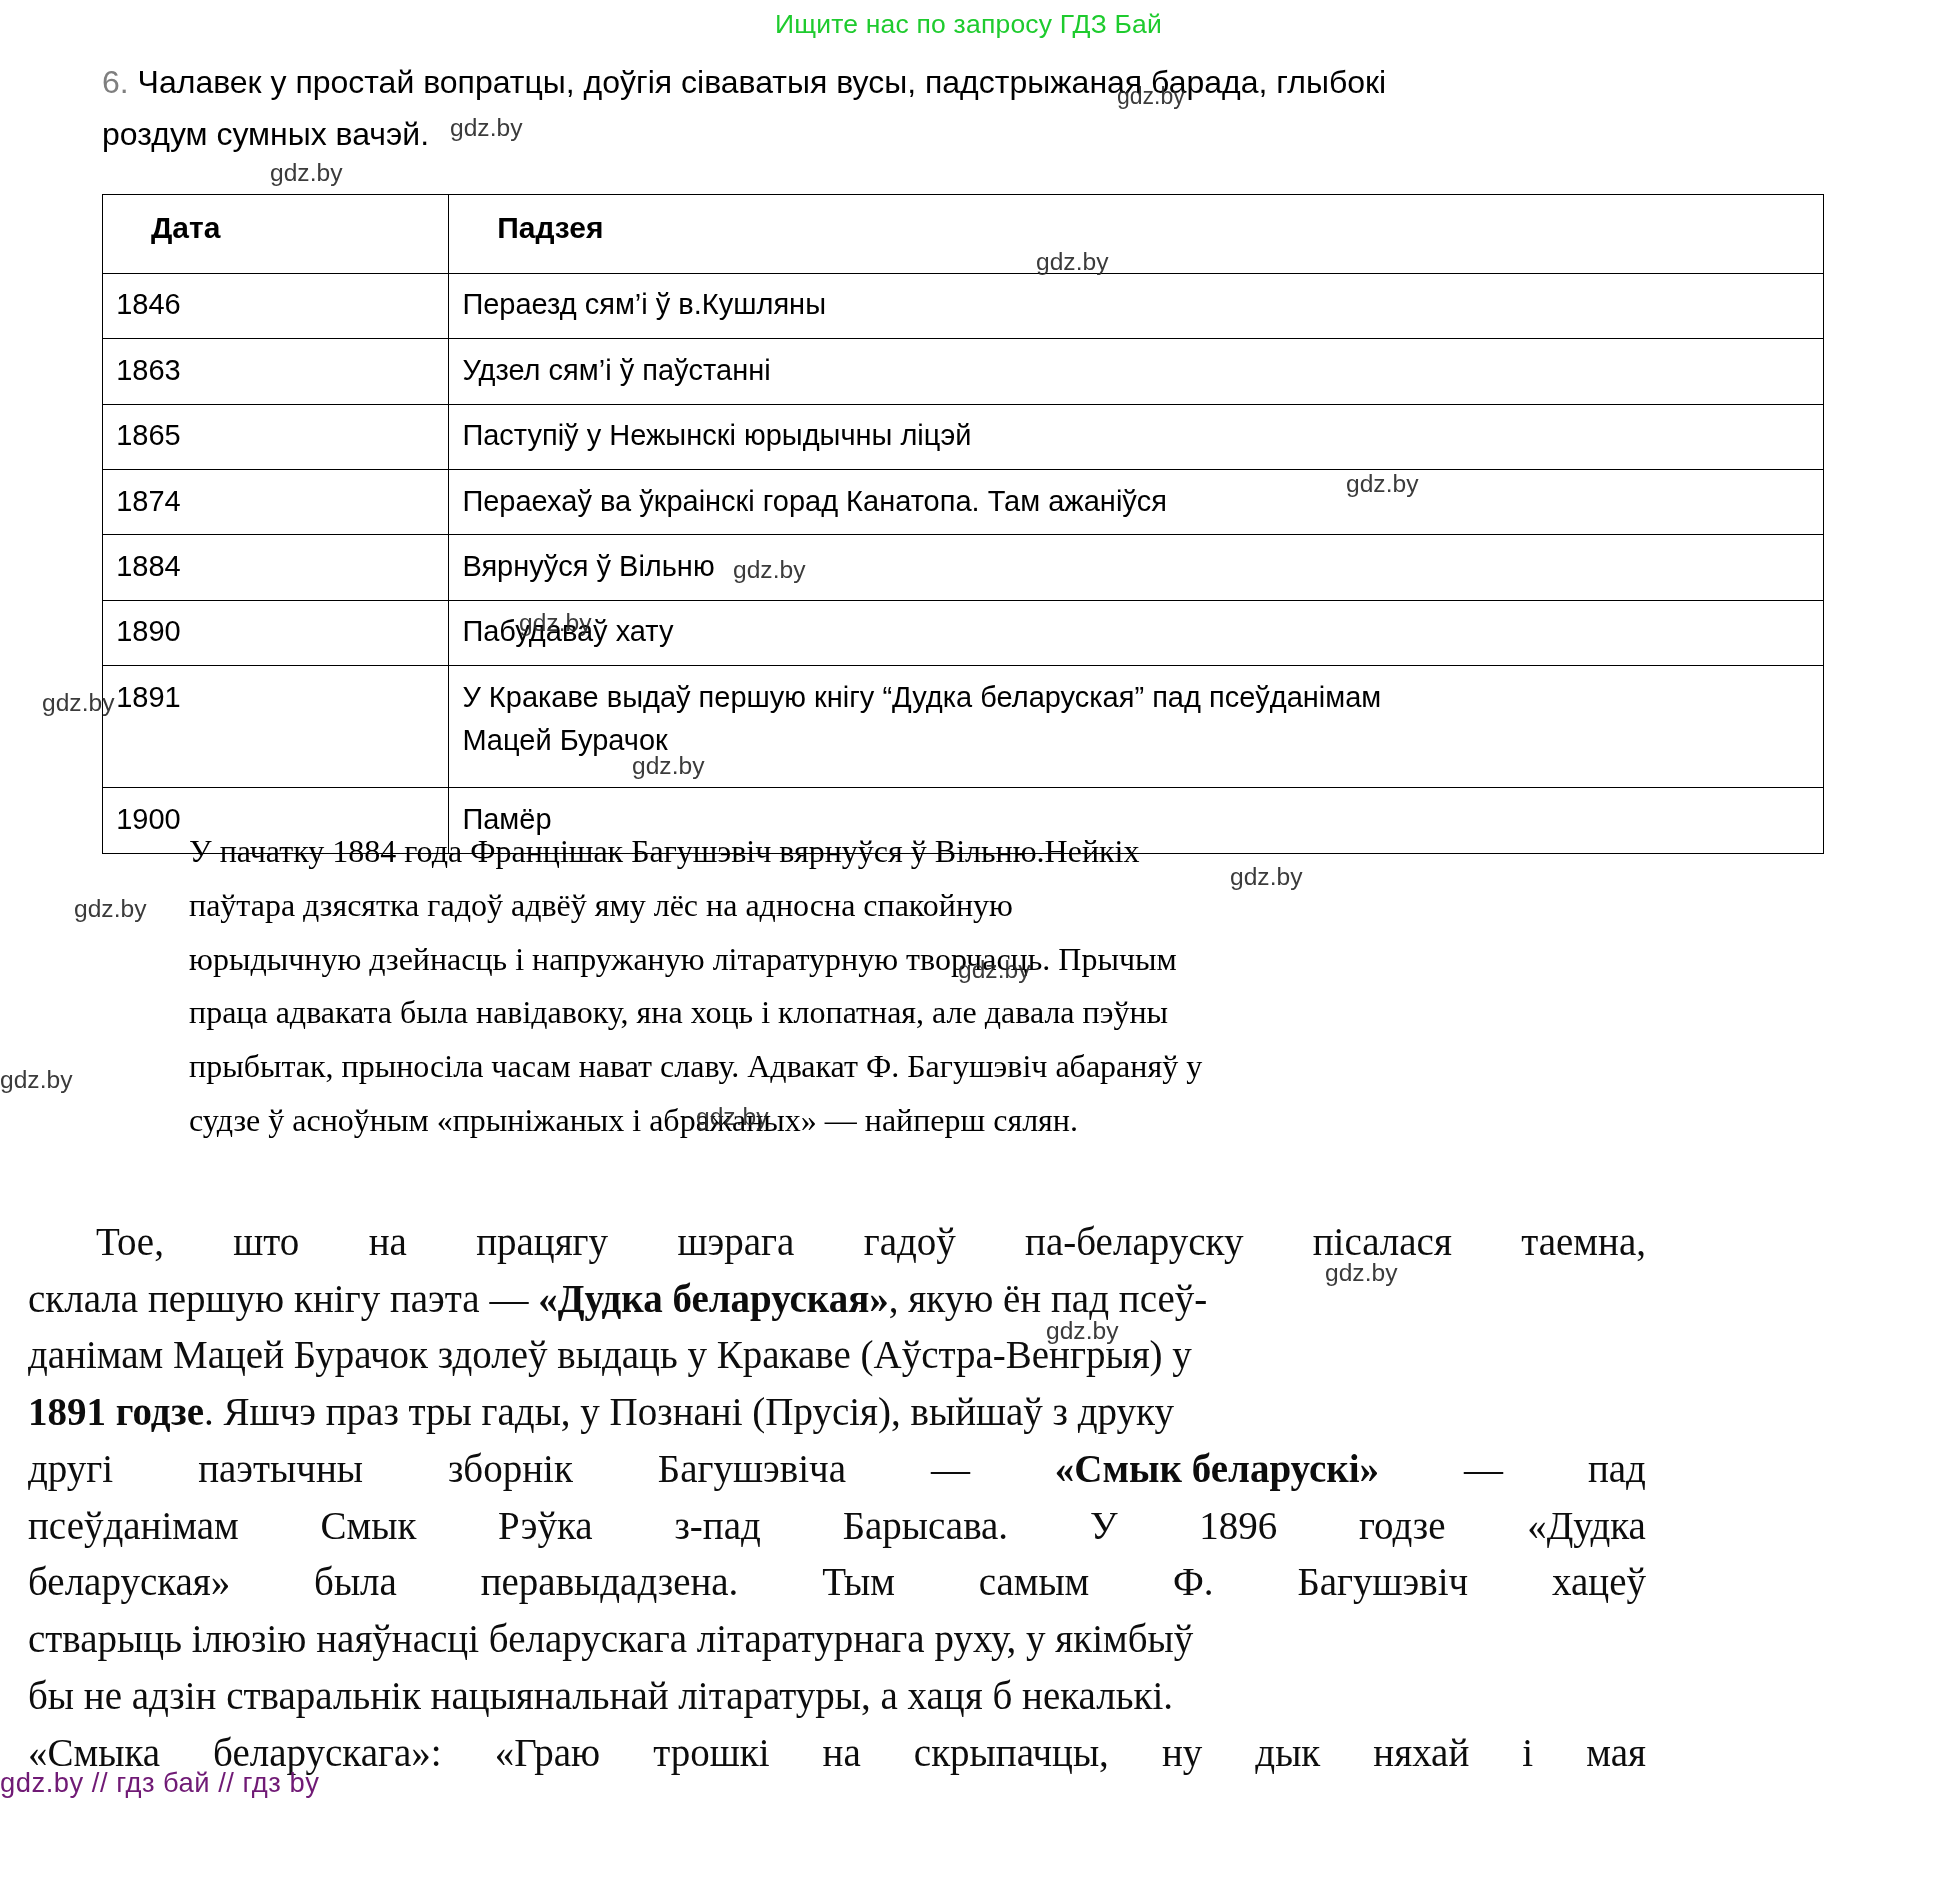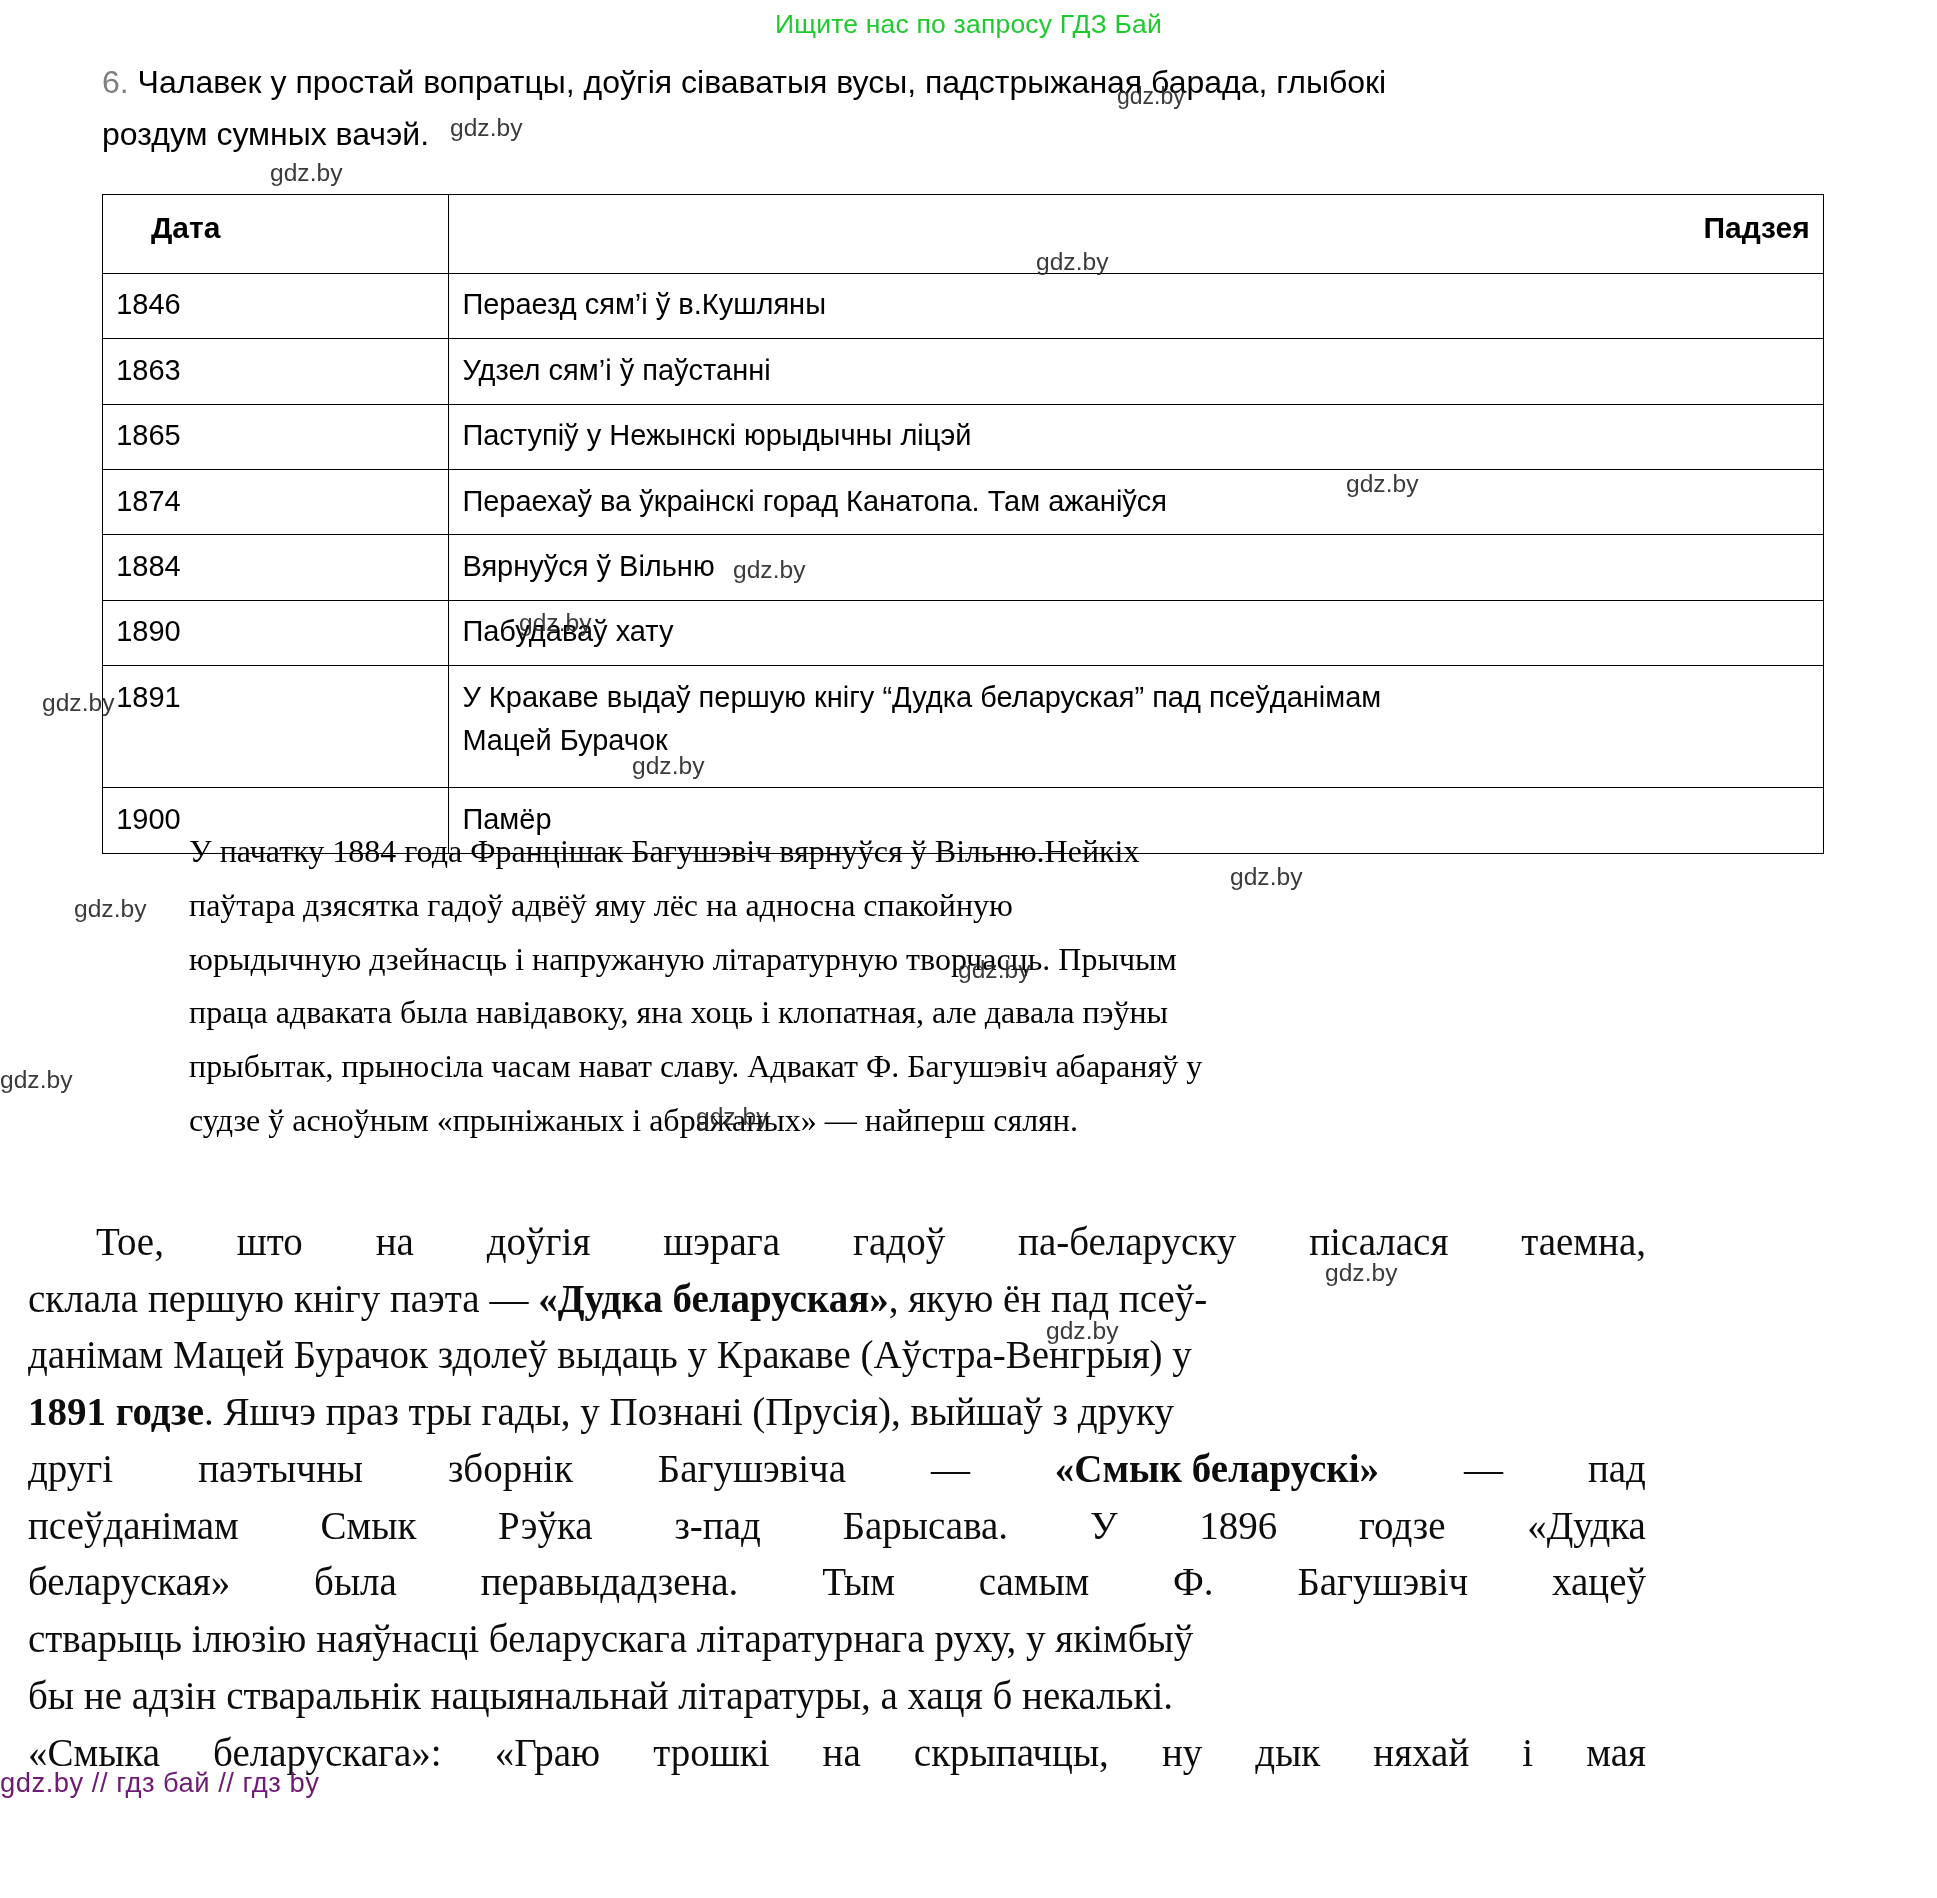--- a/index.html
+++ b/index.html
@@ -80,21 +80,21 @@
   table.events th {
     font-weight: 700;
     font-size: 30px;
     padding-left: 48px;
   }
   table.events th.col-date,
   table.events td.col-date {
     width: 284px;
   }
   table.events th.col-date { text-align: left; }
-  table.events th.col-event { text-align: right; }
+  table.events th.col-event { text-align: left; }
   tr.hdr td, tr.hdr th { height: 57px; }
   tr.tall td { height: 100px; }
 
   
   .sans-para {
     position: absolute;
     left: 189px;
     top: 825px;
     width: 1476px;
     font-size: 32px;
@@ -216,21 +216,21 @@
     <span class="l">прыбытак, прыносіла часам нават славу. Адвакат Ф. Багушэвіч абараняў у</span>
     <span class="l">судзе ў асноўным «прыніжаных і абражаных» — найперш сялян.</span>
   </div>
 
   <div class="serif-body">
 
     <div class="line">
       <span style="padding-left:68px">Тое,</span>
       <span>што</span>
       <span>на</span>
-      <span>доўгія</span>
+      <span>працягу</span>
       <span>шэрага</span>
       <span>гадоў</span>
       <span>па-беларуску</span>
       <span>пісалася</span>
       <span>таемна,</span>
     </div>
 
     <div class="line last">
       <span>склала першую кнігу паэта —</span>&nbsp;<b>«Дудка беларуская»</b><span>, якую ён пад псеў-</span>
     </div>

